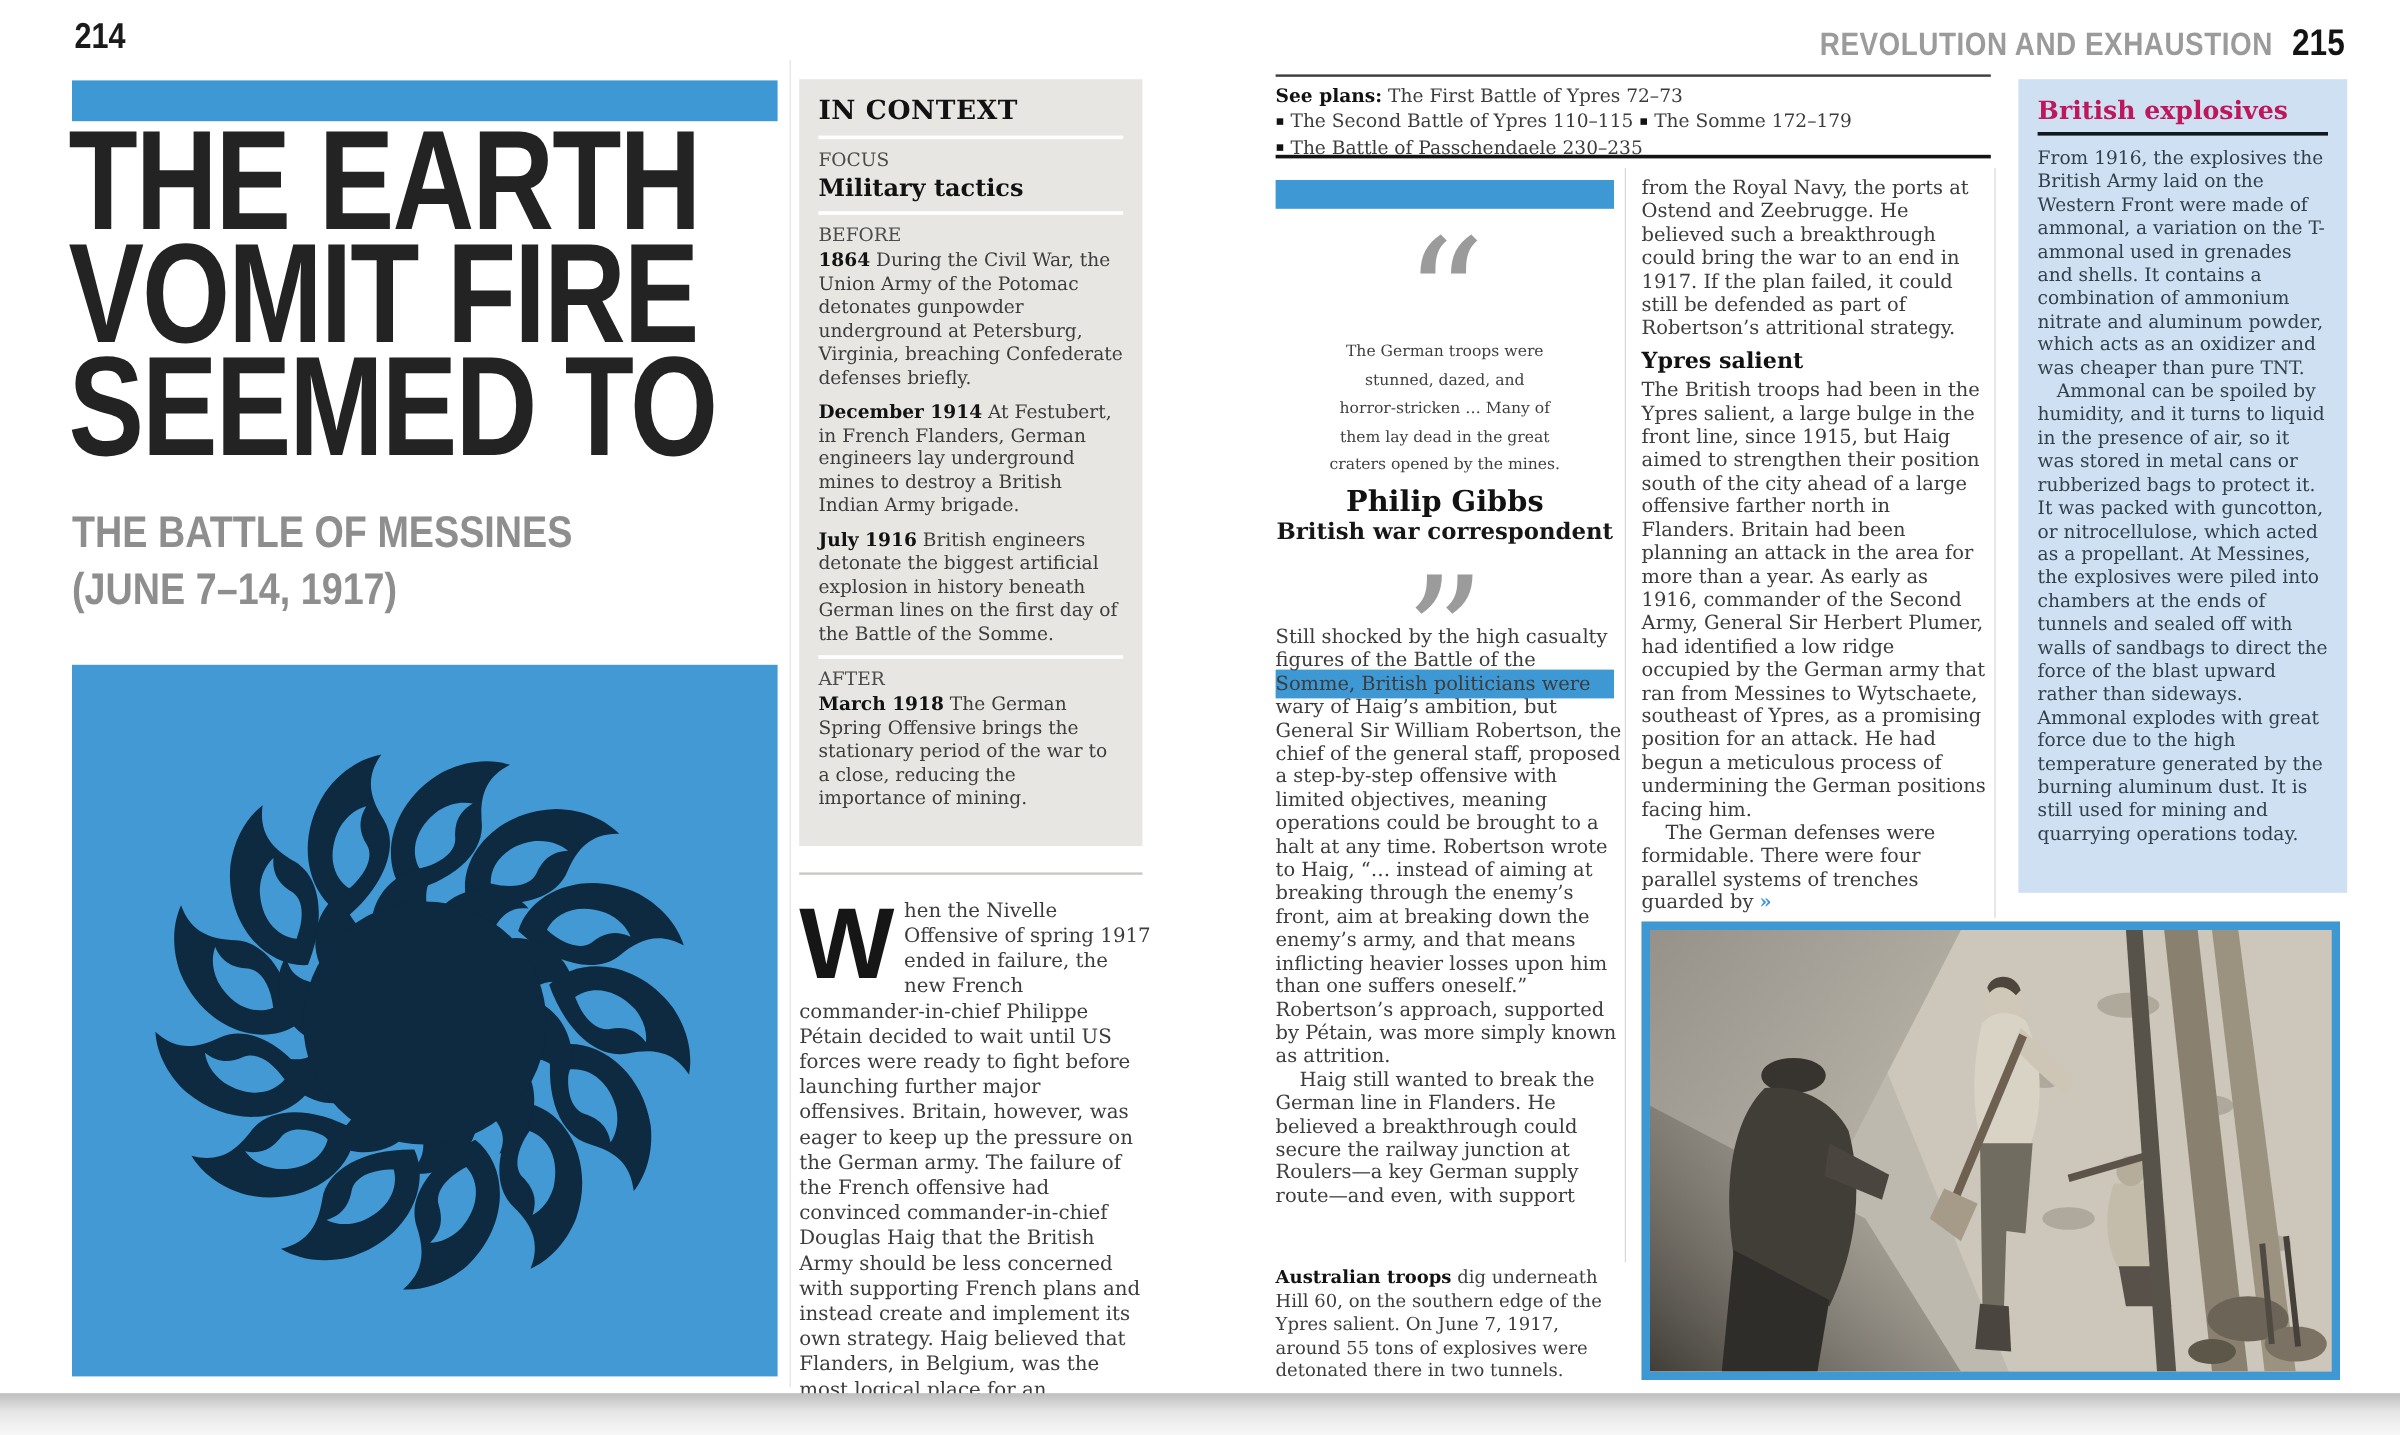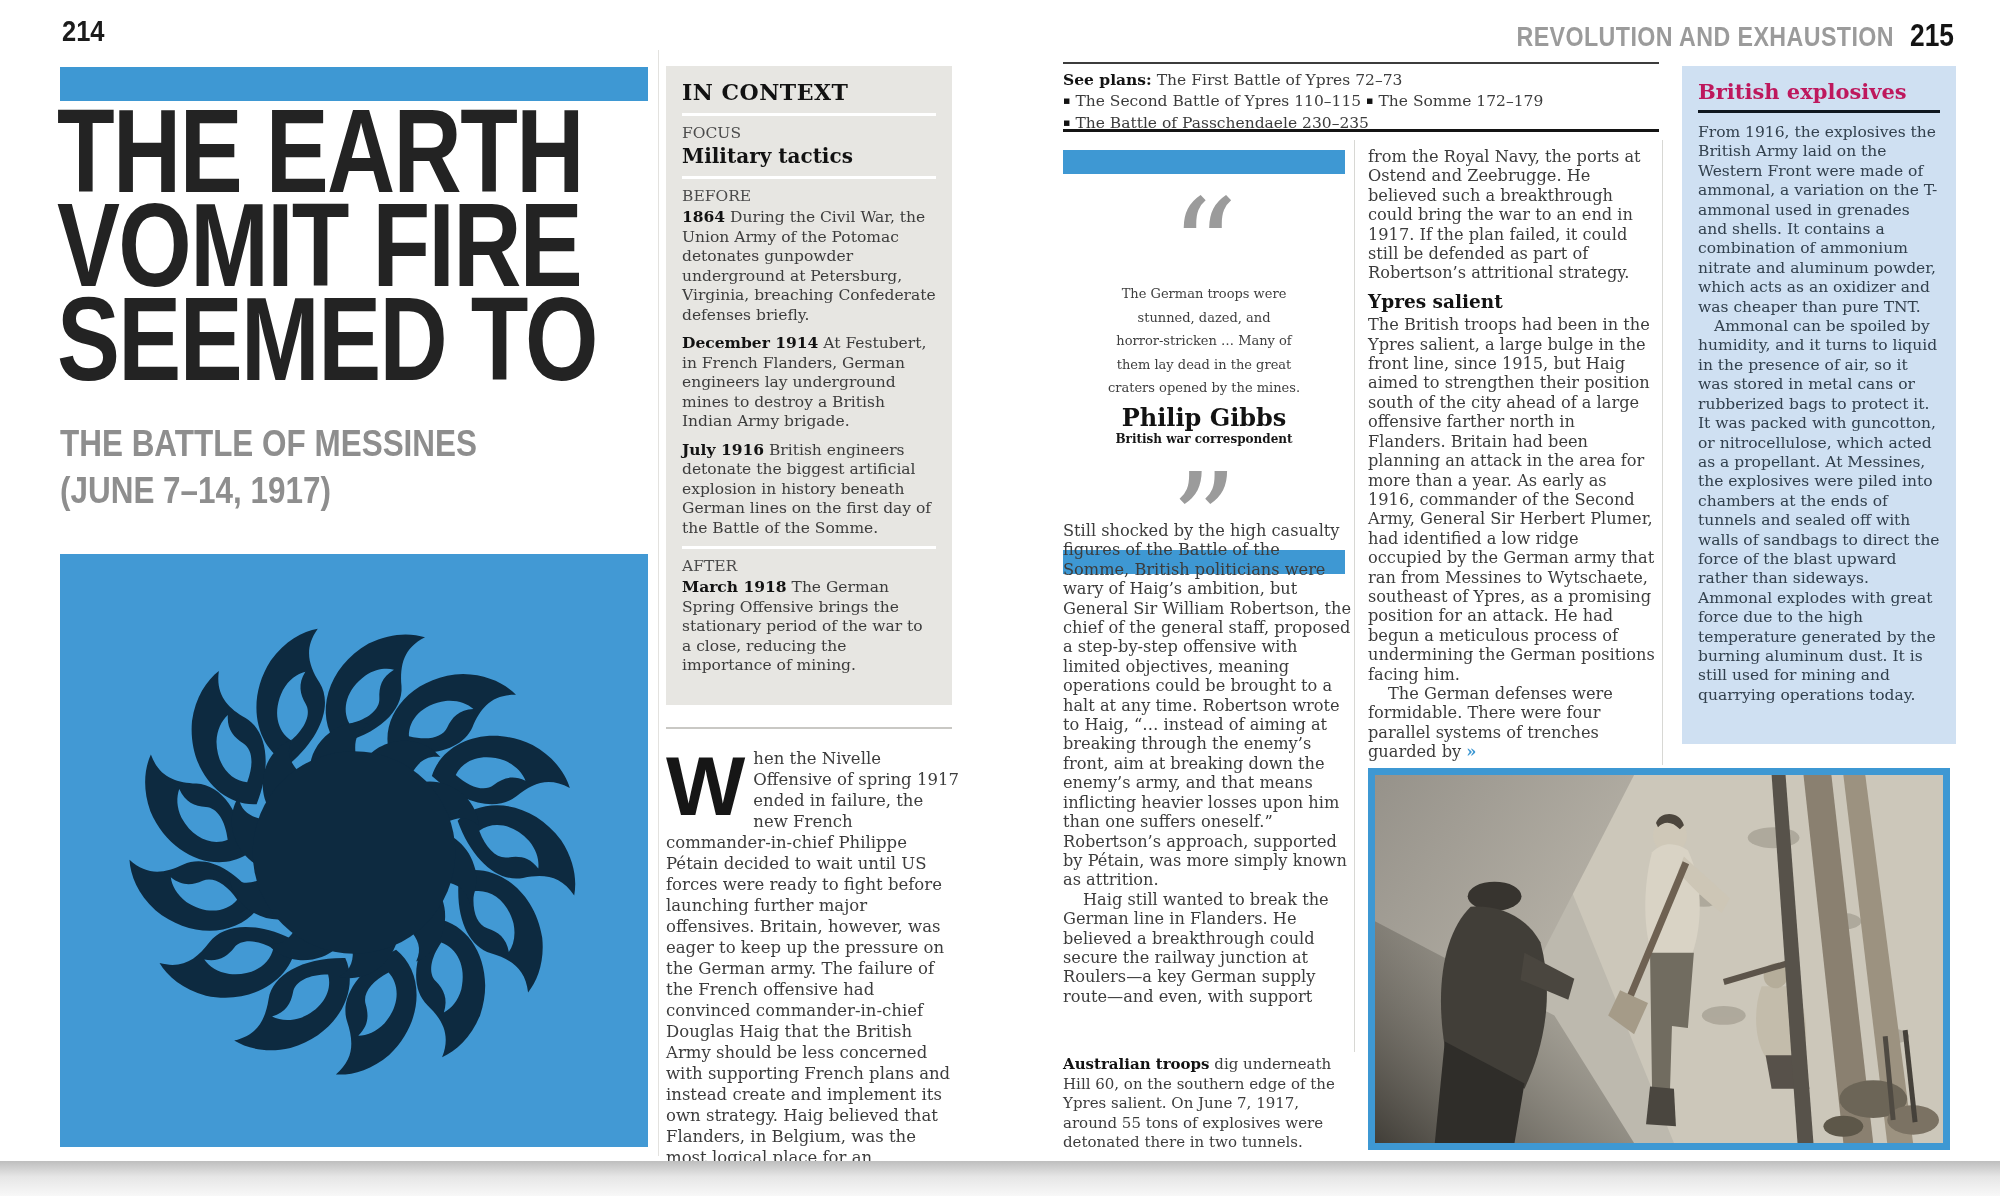--- a/index.html
+++ b/index.html
@@ -55,21 +55,21 @@
   .sa .sep{font-size:11px;position:relative;top:-2px;color:#121212;}
   .sa-rule-bot{left:1063px;top:129px;width:596px;height:3px;background:#141414;}
 
   
   .qcol{left:1063px;top:150px;width:282px;text-align:center;}
   .qbar{height:24px;background:var(--accent);}
   .qmark{font-size:132px;line-height:1;height:92px;overflow:hidden;color:#9b9b9b;margin-top:8px;}
   .qmark.close{margin-top:10px;height:86px;}
   .qtext{margin-top:8px;font-size:13px;line-height:23.5px;color:#3e3e3e;}
   .qattr{margin-top:3px;font-weight:bold;font-size:24px;color:#121212;}
-  .qrole{font-weight:bold;font-size:12px;color:#161616;}
+  .qrole{font-weight:bold;font-size:19px;color:#161616;}
   .qbar.bot{margin-top:8px;}
 
   
   .bodycol{font-size:16.2px;line-height:19.4px;color:#3c3c3c;text-align:left;}
   .col1{left:1063px;top:521px;width:288px;}
   .col2{left:1368px;top:147px;width:288px;}
   .indent{text-indent:20px;margin:0;}
   .p0{margin:0;}
   .subhead{font-weight:bold;font-size:18.5px;color:#121212;margin:9px 0 4px 0;}
   .contmark{color:var(--accent);font-weight:bold;}

